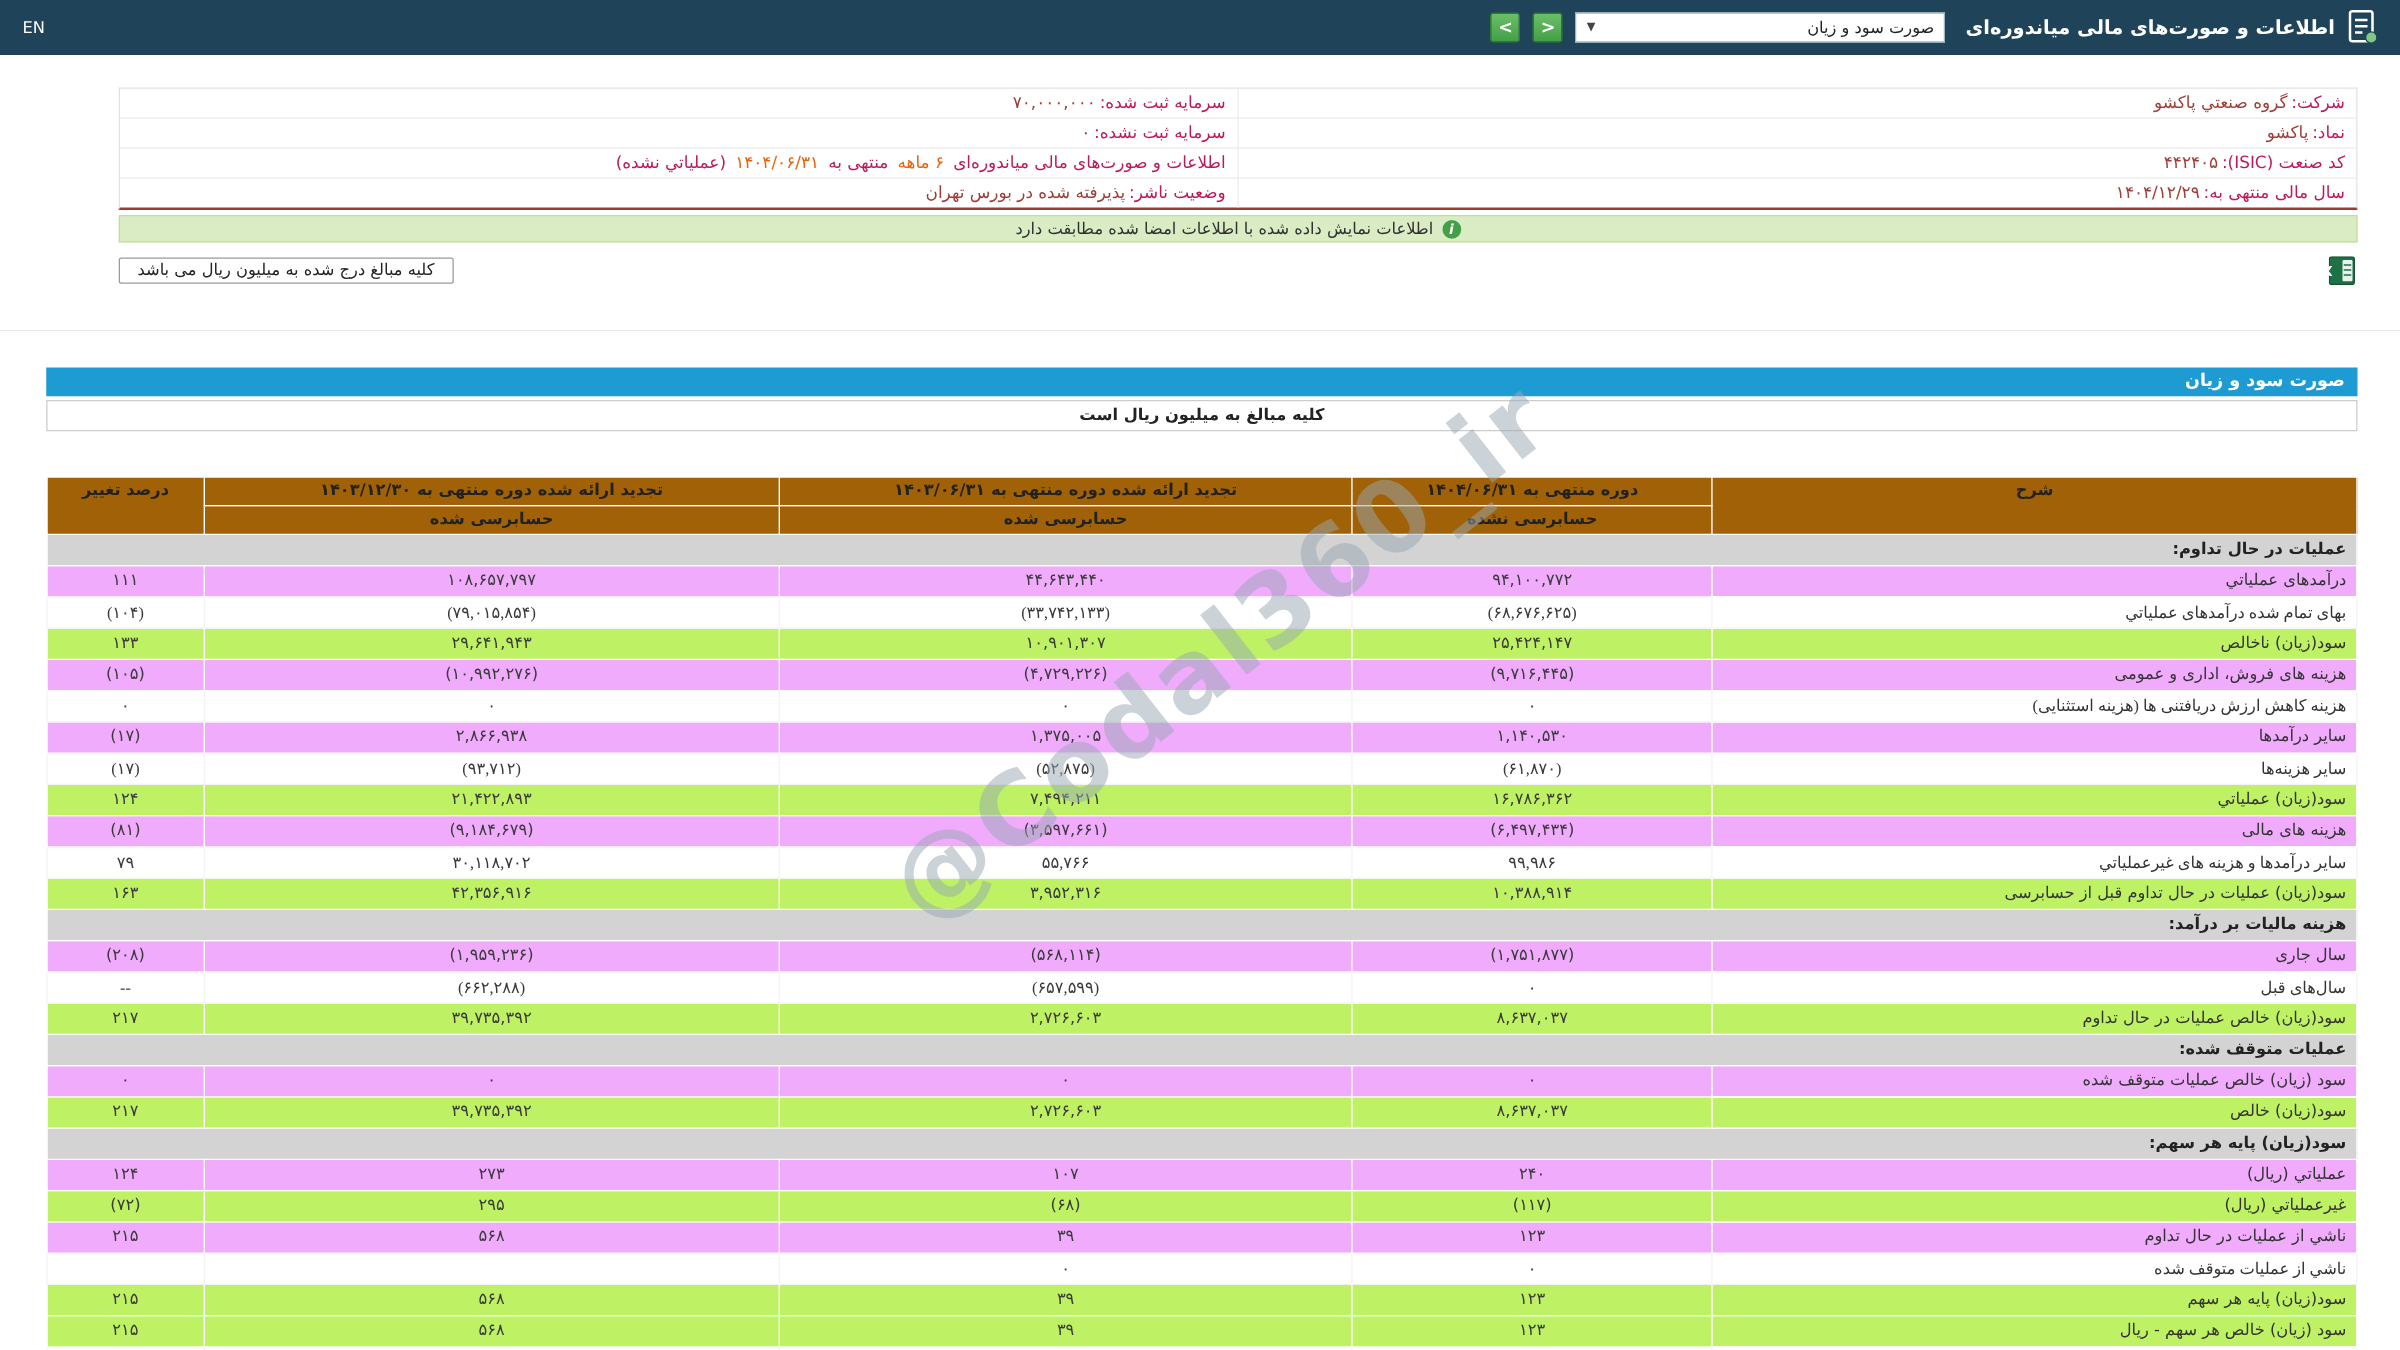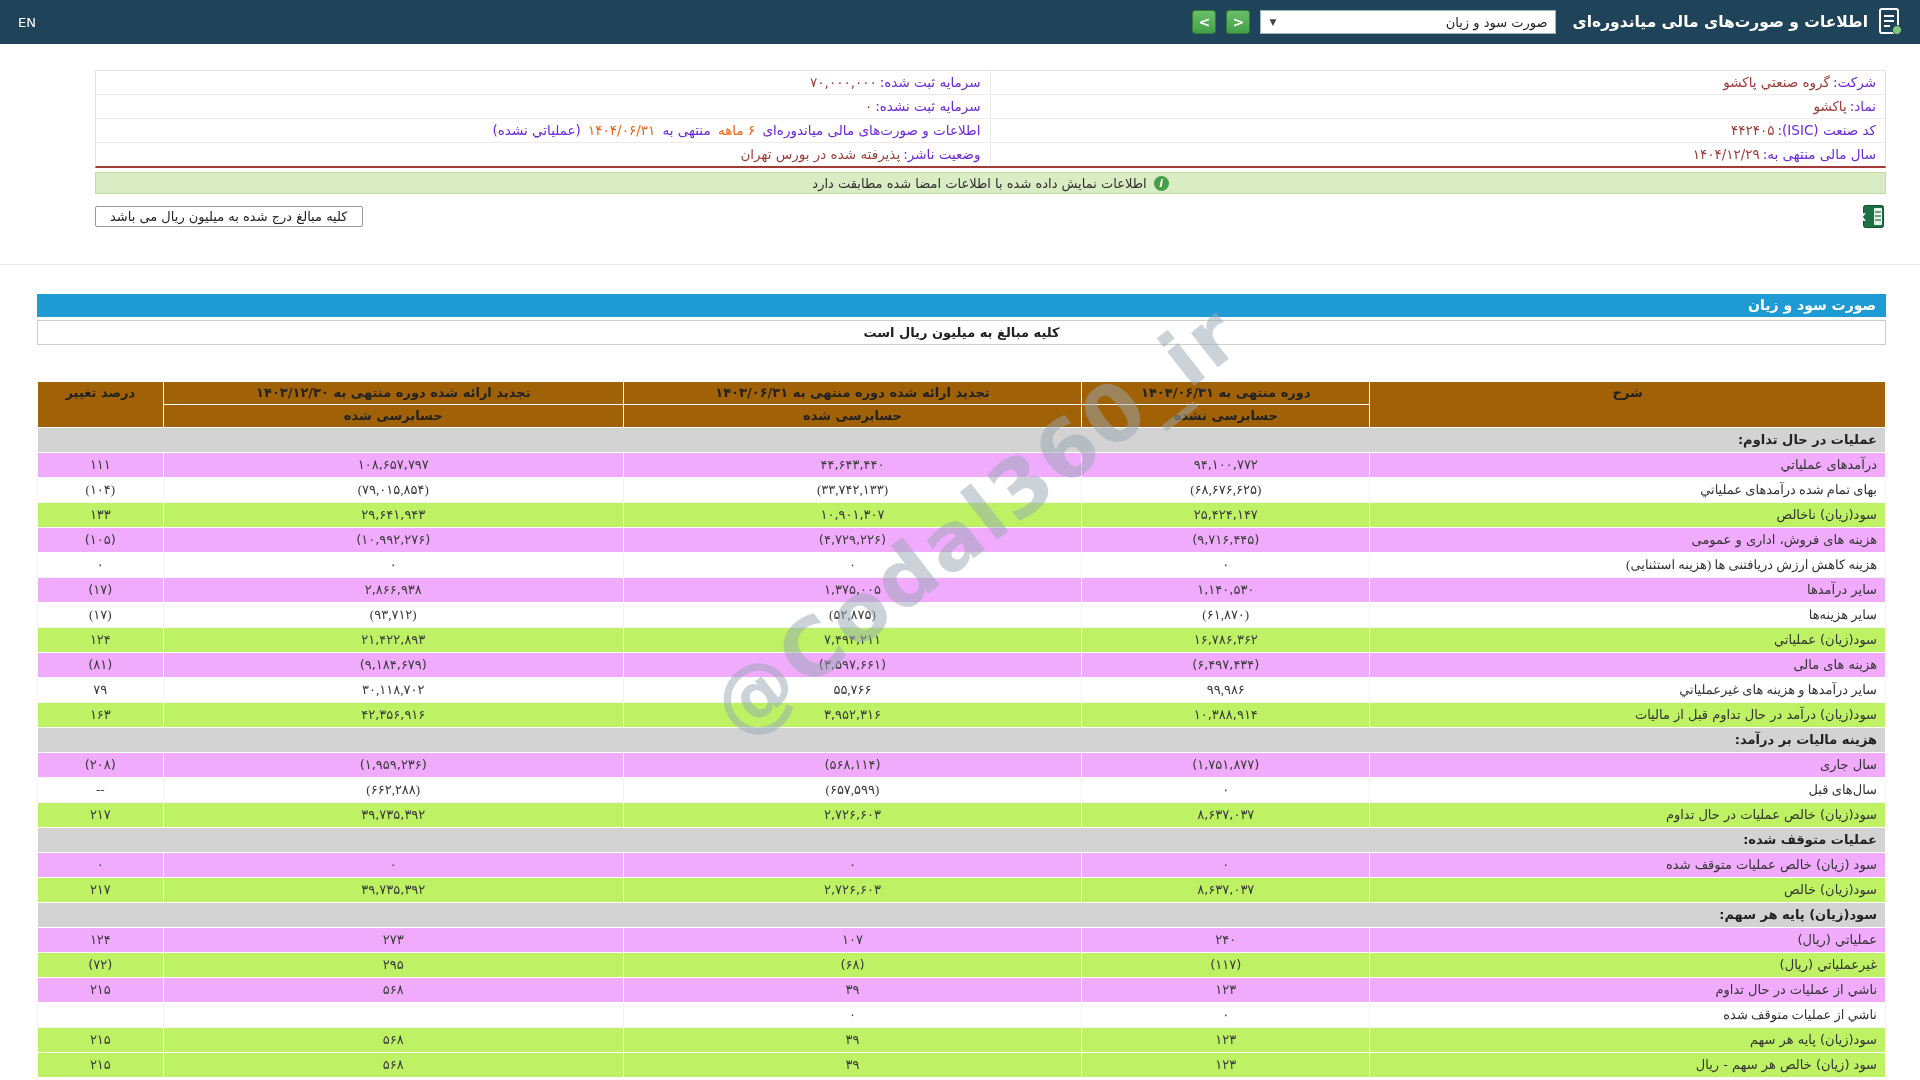--- a/index.html
+++ b/index.html
@@ -29,21 +29,21 @@
   }
   .lang-link { margin-right: auto; font-size: 13px; color: #fff; cursor: pointer; text-decoration: none; }
   
   .info-table {
     margin: 26px 34px 0 95px; display: grid; grid-template-columns: 1fr 1fr;
     border: 1px solid #e2e2e2; border-bottom: 2px solid #a03c35; font-size: 13.5px; background:#fff;
   }
   .info-cell { padding: 3px 9px; border-bottom: 1px solid #ebebeb; line-height: 17px; white-space: nowrap; }
   .info-cell:nth-last-child(-n+2) { border-bottom: none; }
   .cell-l { border-right: 1px solid #ebebeb; }
-  .info-cell .lbl { color: #6d28d9; text-align: center; }
+  .info-cell .lbl { color: #be185d; text-align: center; }
   .info-cell .val { color: #9e3d38; margin-right: 3px; }
   .info-cell .hl  { color: #e8640c; margin: 0 3px; }
   .num { direction: ltr; unicode-bidi: isolate; }
   
   .signed-bar {
     margin: 4px 34px 0 95px; height: 22px; background: #daecc4; border: 1px solid #c2dca2;
     display: flex; align-items: center; justify-content: center; gap: 7px;
     font-size: 13px; color: #2f2f2f;
   }
   .info-icon {
@@ -257,21 +257,21 @@
           <td class="change-cell num neg">(۸۱)</td>
         </tr>
         <tr class="row-white">
           <td class="label-cell">سایر درآمدها و هزینه های غیرعملیاتي</td>
           <td class="value-cell num">۹۹,۹۸۶</td>
           <td class="value-cell num">۵۵,۷۶۶</td>
           <td class="value-cell num">۳۰,۱۱۸,۷۰۲</td>
           <td class="change-cell num">۷۹</td>
         </tr>
         <tr class="row-yellow">
-          <td class="label-cell">سود(زیان) درآمد در حال تداوم قبل از مالیات</td>
+          <td class="label-cell">سود(زیان) عملیات در حال تداوم قبل از حسابرسی</td>
           <td class="value-cell num">۱۰,۳۸۸,۹۱۴</td>
           <td class="value-cell num">۳,۹۵۲,۳۱۶</td>
           <td class="value-cell num">۴۲,۳۵۶,۹۱۶</td>
           <td class="change-cell num">۱۶۳</td>
         </tr>
         <tr>
           <td colspan="5" class="section-cell">هزینه مالیات بر درآمد:</td>
         </tr>
         <tr class="row-blue">
           <td class="label-cell">سال جاری</td>

